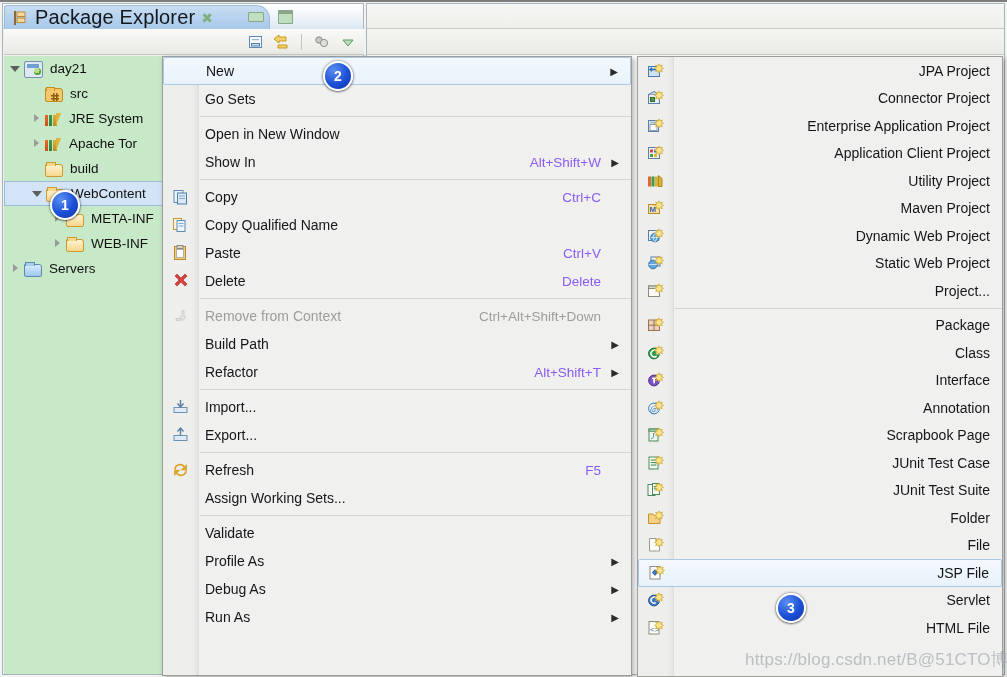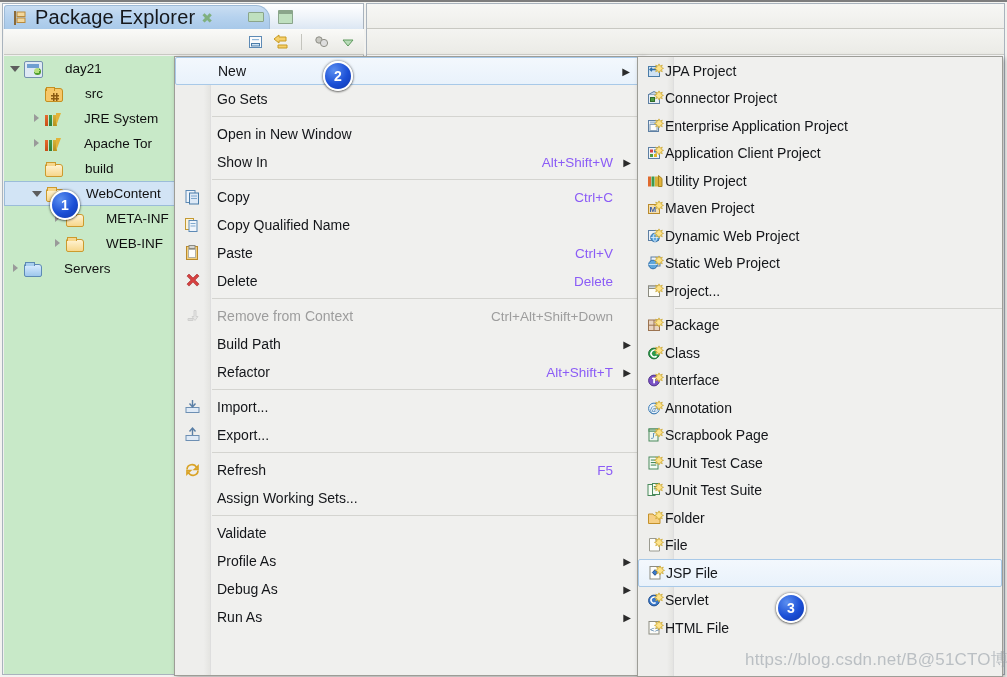--- a/index.html
+++ b/index.html
@@ -44,21 +44,21 @@
      background:#c8e9c8;overflow:hidden;}
   .tree-row{height:25px;display:flex;align-items:center;position:relative;
      font-size:13.5px;color:#101010;white-space:nowrap;}
   .twisty{width:12px;height:12px;margin-right:2px;flex:0 0 auto;position:relative;}
   .twisty.closed::before{content:"";position:absolute;left:3px;top:1px;
      border-left:5px solid transparent;border-top:4.5px solid transparent;
      border-bottom:4.5px solid transparent;border-left-color:#9a9a9a;}
   .twisty.open::before{content:"";position:absolute;left:0px;top:3px;
      width:0;height:0;border-left:5px solid transparent;border-right:5px solid transparent;
      border-top:6px solid #5d5d5d;}
-  .tree-label{margin-left:22px;}
+  .tree-label{margin-left:7px;}
   .tree-row.sel{background:#d2e4f5;border:1px solid #9bbcd9;box-sizing:border-box;}
 
   
   .ic{width:17px;height:16px;flex:0 0 auto;position:relative;display:inline-block;}
   .ic-folder-open{background:linear-gradient(#fff3d3,#f7d78c);border:1px solid #cc9a2e;
      height:11px;width:16px;margin-top:3px;border-radius:1px 3px 2px 2px;}
   .ic-folder-open::before{content:"";position:absolute;left:0;top:-3px;width:8px;height:3px;
      background:#f7d78c;border:1px solid #cc9a2e;border-bottom:none;}
   .ic-folder-blue{background:linear-gradient(#d9ecff,#9ec7ec);border:1px solid #5d8ab5;
      height:11px;width:16px;margin-top:3px;border-radius:1px 3px 2px 2px;}
@@ -91,21 +91,21 @@
      background:#ffffff;border:1px solid #a9b3bd;box-sizing:border-box;}
   #ed-tabrow{position:absolute;left:0;top:0;height:25px;width:100%;
      background:linear-gradient(to bottom,#f7f7f5,#eeeeea);
      border-bottom:1px solid #c8c8c2;box-sizing:border-box;}
   #ed-toolrow{position:absolute;left:0;top:25px;height:26px;width:100%;
      background:linear-gradient(to bottom,#f4f4f1,#ebebe6);
      border-bottom:1px solid #cfcfc9;box-sizing:border-box;}
   #ed-body{position:absolute;left:0;top:51px;right:0;bottom:0;background:#ffffff;}
 
   
-  #ctx{position:absolute;left:174px;top:56px;width:470px;height:620px;
+  #ctx{position:absolute;left:162px;top:56px;width:470px;height:620px;
      background:#f0f0ee;border:1px solid #9d9d97;box-sizing:border-box;
      box-shadow:2px 2px 5px rgba(0,0,0,.30);}
   #ctx-gutter{position:absolute;left:0;top:0;width:36px;height:100%;
      background:linear-gradient(to right,#eeeeec 0%,#eeeeec 82%,#e4e4e1 100%);
      border-right:1px solid #dedede;box-sizing:border-box;}
   .mi{position:relative;height:28px;display:flex;align-items:center;
      padding-left:42px;padding-right:12px;font-size:14px;color:#14161a;white-space:nowrap;}
   .mi .lbl{flex:0 0 auto;}
   .mi .accel{margin-left:auto;color:#8b5cf6;font-size:13.5px;padding-right:2px;}
   .mi.disabled,.mi.disabled .accel{color:#9d9d9d;}
@@ -117,21 +117,21 @@
   .mi .micon{position:absolute;left:9px;top:50%;transform:translateY(-50%);
      width:18px;height:17px;}
 
   
   #sub{position:absolute;left:637px;top:56px;width:366px;height:621px;
      background:#f0f0ee;border:1px solid #9d9d97;box-sizing:border-box;
      box-shadow:2px 2px 5px rgba(0,0,0,.30);}
   #sub-gutter{position:absolute;left:0;top:0;width:36px;height:100%;
      background:linear-gradient(to right,#eeeeec 0%,#eeeeec 82%,#e4e4e1 100%);
      border-right:1px solid #dedede;box-sizing:border-box;}
-  #sub .mi{height:27.5px;padding-left:27px;font-size:14px;}
+  #sub .mi{height:27.5px;padding-left:27px;font-size:14px;justify-content:flex-end;}
 
   
   .badge{position:absolute;width:26px;height:26px;border-radius:50%;
      background:radial-gradient(circle at 34% 28%,#5b8ff0 0%,#1b4fd6 55%,#0f35a8 100%);
      border:2.5px solid #ffffff;box-shadow:0 0 3px rgba(0,0,0,.55), 0 1px 2px rgba(0,0,0,.4);
      color:#ffffff;font-size:14px;font-weight:bold;display:flex;align-items:center;
      justify-content:center;z-index:50;font-family:"Liberation Sans",sans-serif;}
 
   
   #watermark{position:absolute;left:745px;top:648px;font-size:17px;

